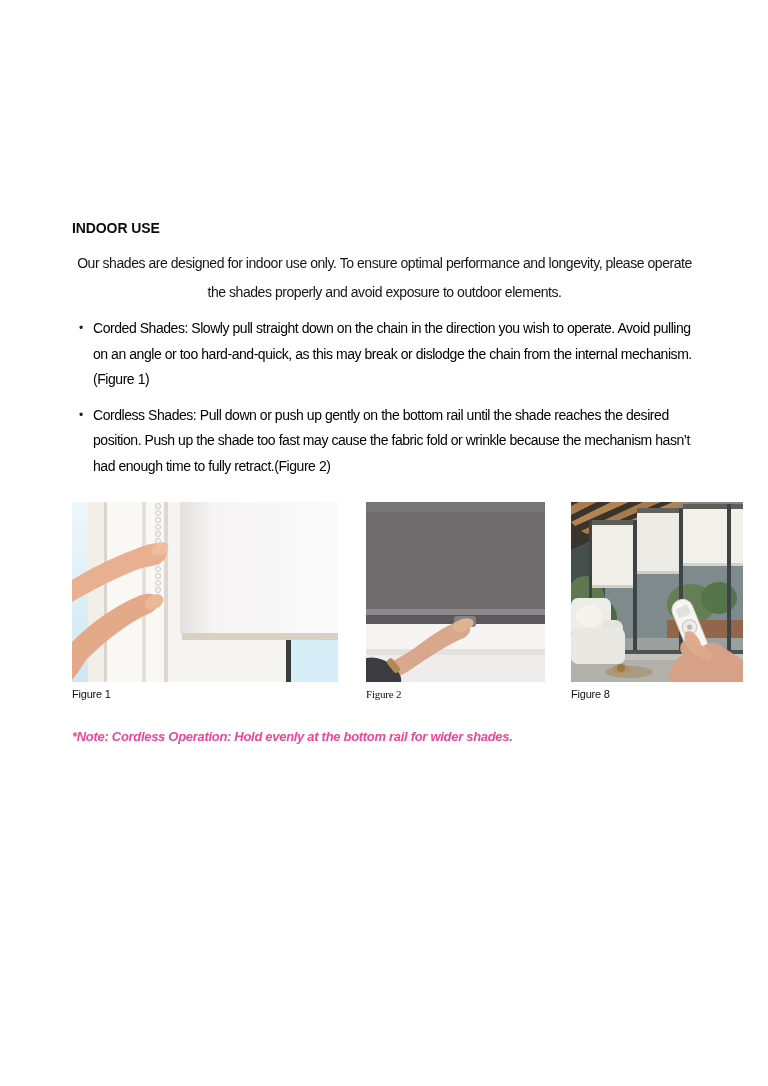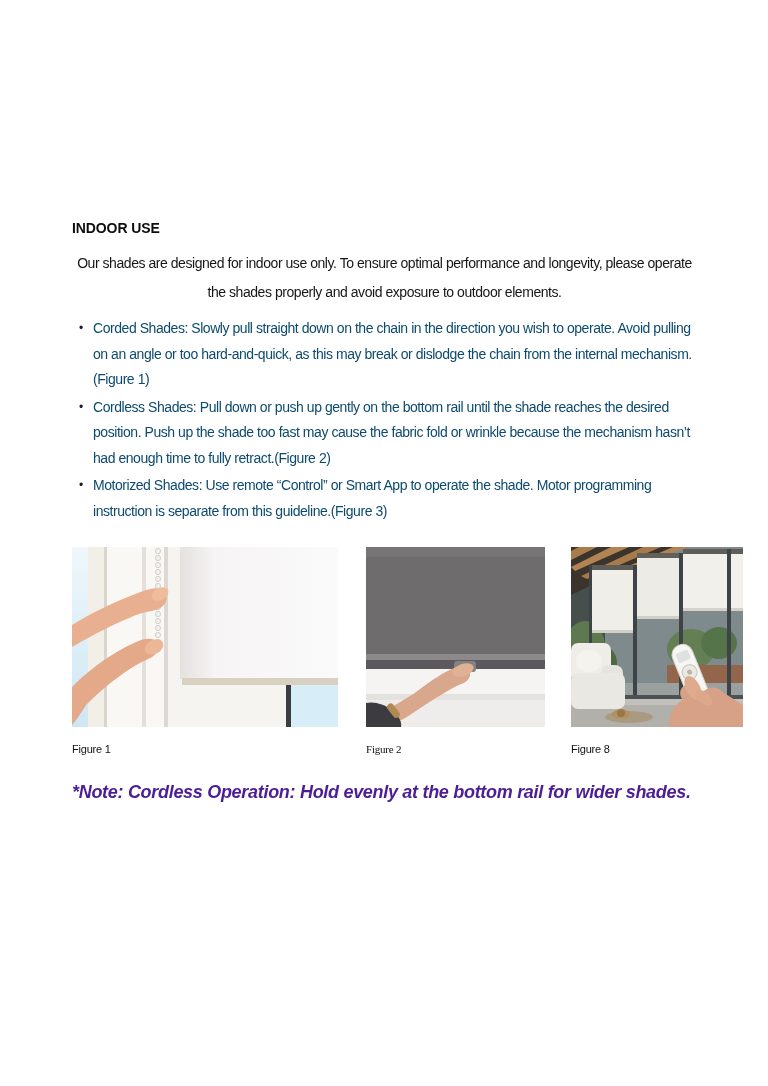--- a/index.html
+++ b/index.html
@@ -44,24 +44,24 @@
     margin: 9px 0 0 0;
     padding: 0;
     list-style: none;
   }
   ul.guidelines li {
     position: relative;
     padding-left: 21px;
     font-size: 14px;
     line-height: 25.5px;
     letter-spacing: -0.45px;
-    color: #0c4a6e;
+    color: #000000;
   }
   ul.guidelines li + li {
-    margin-top: 2px;
+    margin-top: 10px;
   }
   ul.guidelines li::before {
     content: "\2022";
     position: absolute;
     left: 7px;
     top: 0;
     font-size: 12px;
     color: #1c1c1c;
   }
   .figures {
@@ -73,51 +73,50 @@
     margin: 0;
     padding: 0;
   }
   figure.fig-1 { width: 266px; margin-right: 28px; }
   figure.fig-2 { width: 179px; margin-right: 26px; font-family: Liberation Serif, serif; }
   figure.fig-3 { width: 172px; }
   figure.fig svg {
     display: block;
   }
   figcaption.fig-caption {
-    margin-top: 16px;
+    margin-top: 6px;
     font-size: 11px;
     line-height: 13px;
     letter-spacing: -0.2px;
     color: #111111;
   }
   .note {
     margin: 26px 0 0 0;
-    font-size: 18px;
+    font-size: 13px;
     line-height: 20px;
     font-weight: 700;
     font-style: italic;
     letter-spacing: -0.3px;
-    color: #4c1d95;
+    color: #ec4899;
   }
 </style>
 </head>
 <body>
 
 <div class="page">
 
   <section class="section-indoor-use">
     <h2 class="doc-heading">INDOOR USE</h2>
     <p class="intro">Our shades are designed for indoor use only. To ensure optimal performance and longevity, please operate the shades properly and avoid exposure to outdoor elements.</p>
   </section>
 
   <section class="section-guidelines">
     <ul class="guidelines">
       <li>Corded Shades: Slowly pull straight down on the chain in the direction you wish to operate. Avoid pulling on an angle or too hard-and-quick, as this may break or dislodge the chain from the internal mechanism. (Figure 1)</li>
       <li>Cordless Shades: Pull down or push up gently on the bottom rail until the shade reaches the desired position. Push up the shade too fast may cause the fabric fold or wrinkle because the mechanism hasn’t had enough time to fully retract.(Figure 2)</li>
-      <li>Motorized Shades: Use remote “Control” or Smart App to operate the shade. Motor programming instruction is separate from this guideline.(Figure 3)</li>
     </ul>
   </section>
 
   <div class="figures">
 
     <figure class="fig fig-1">
       <svg width="266" height="180" viewBox="0 0 266 180" aria-hidden="true">
         <defs>
           <linearGradient id="sky1" x1="0" y1="0" x2="0" y2="1">
             <stop offset="0" stop-color="#eff7fb"></stop>

